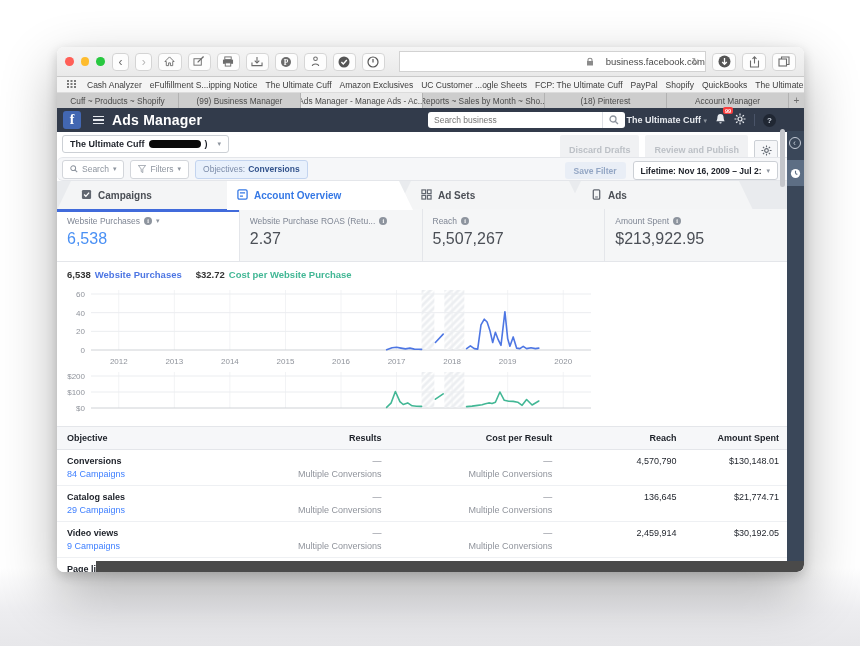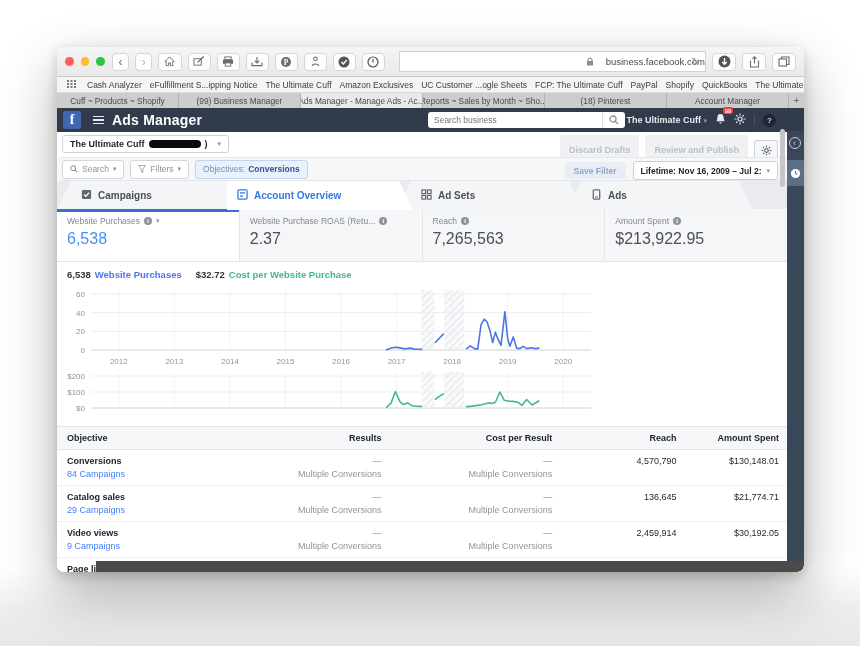--- a/index.html
+++ b/index.html
@@ -389,21 +389,21 @@
                 <span>Website Purchase ROAS (Retu...</span>
                 <span class="info-i">i</span>
               </div>
      <div class="card-value">2.37</div>
    </div>
             <div class="card">
      <div class="card-label">
                 <span>Reach</span>
                 <span class="info-i">i</span>
               </div>
-     <div class="card-value">7,265,563</div>
+     <div class="card-value">5,507,267</div>
    </div>
             <div class="card">
      <div class="card-label">
                 <span>Amount Spent</span>
                 <span class="info-i">i</span>
               </div>
      <div class="card-value">$213,922.95</div>
    </div>
           </div>
         <div class="legend" id="legend-row">

